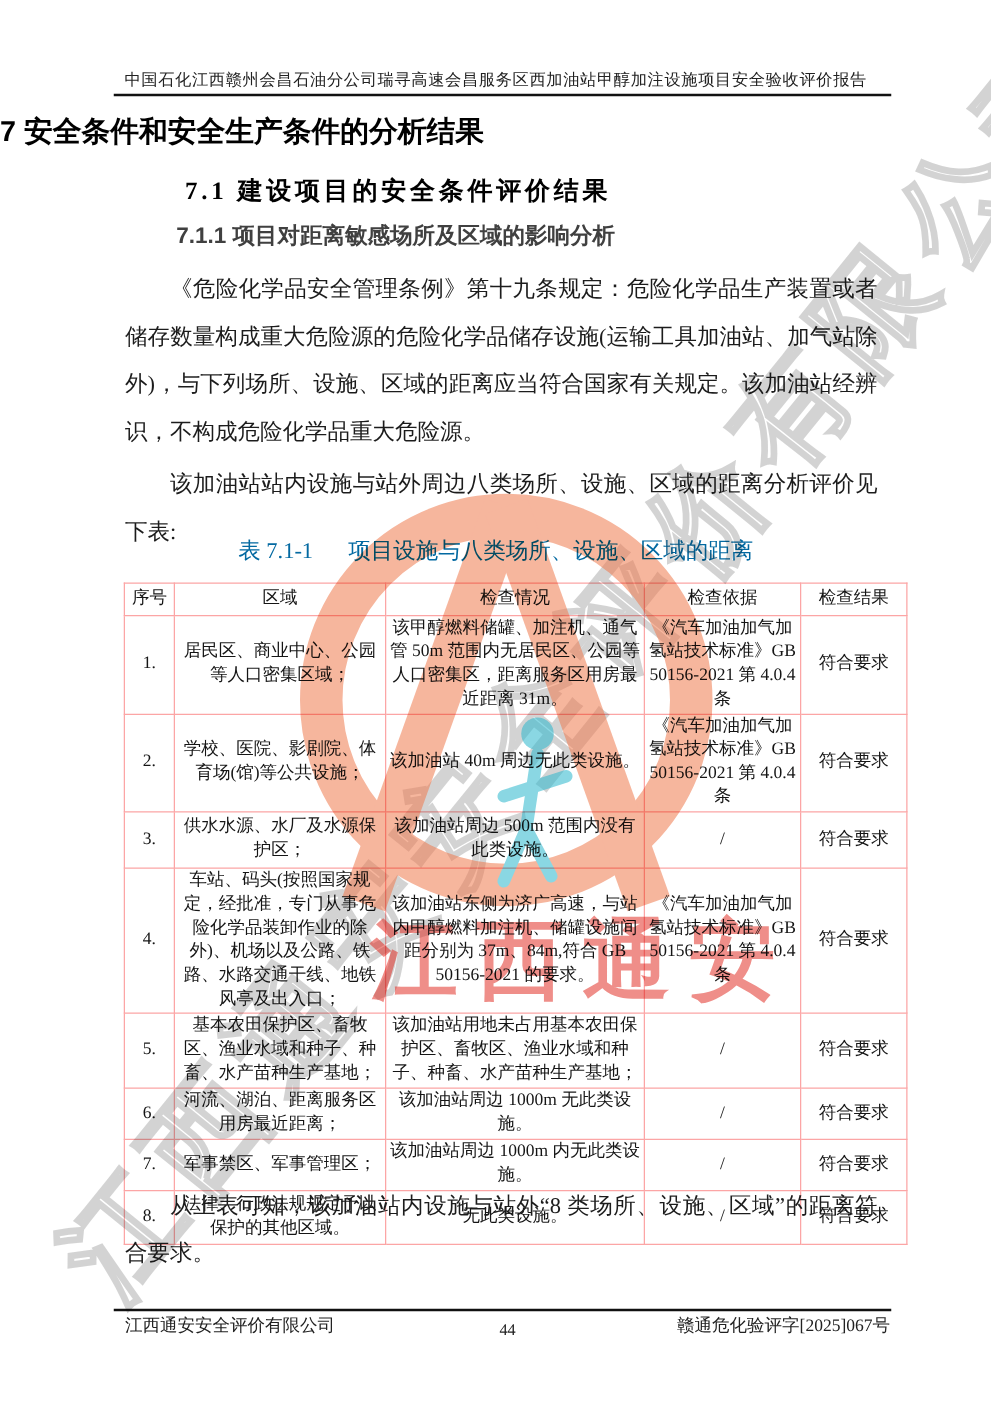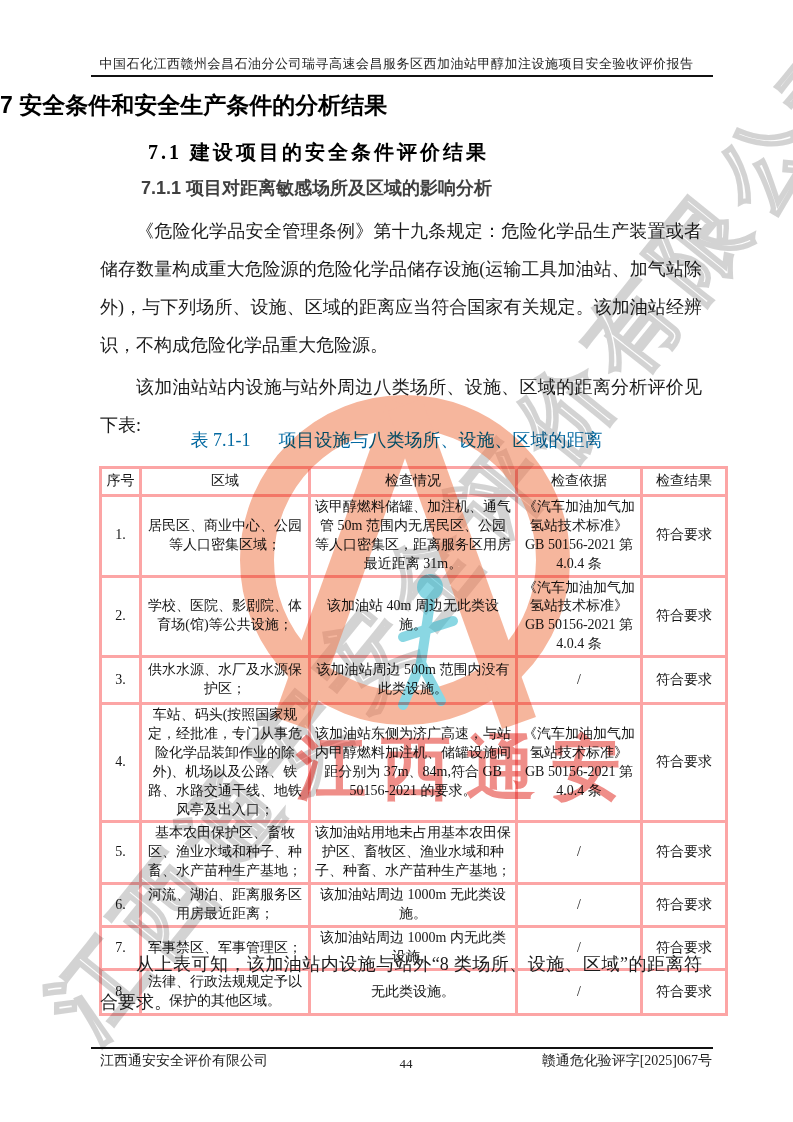--- a/index.html
+++ b/index.html
@@ -65,21 +65,21 @@
   
   .dist-table{
     position:absolute;top:466px;left:99px;
     width:626px;
     border-collapse:collapse;
     table-layout:fixed;
     font-size:14px;line-height:1.35;
     color:#151515;
   }
   .dist-table th,.dist-table td{
-    border:3px solid #fca5a5;
+    border:1px solid #fca5a5;
     padding:1px 3px;
     text-align:center;
     vertical-align:middle;
     overflow:hidden;
   }
   .dist-table th{font-weight:normal;height:23px;}
   .dist-table tbody tr:nth-child(1) td{height:74px;}
   .dist-table tbody tr:nth-child(2) td{height:68px;}
   .dist-table tbody tr:nth-child(3) td{height:42px;}
   .dist-table tbody tr:nth-child(4) td{height:106px;}

